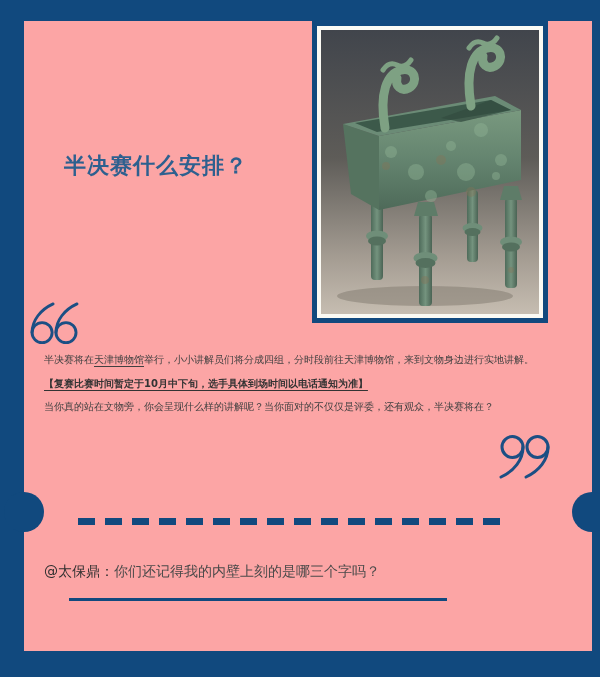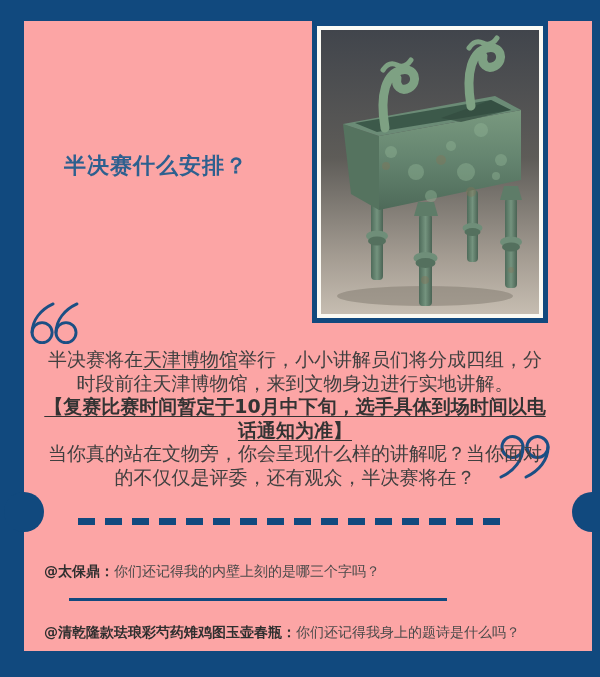--- a/index.html
+++ b/index.html
@@ -23,21 +23,21 @@
     position:absolute;left:288px;top:0;
     width:218px;height:284px;
     border:5px solid #11497E;background:#FBFAF4;padding:4px;
   }
   .photo-frame svg{display:block;}
   .quote{position:absolute;}
   .quote-open{left:5px;top:281px;}
   .quote-close{left:472px;top:408px;transform:rotate(180deg);}
   .bodytext{
     position:absolute;left:20px;top:327px;width:502px;
-    font-size:19px;line-height:23.5px;color:#404040;text-align:center;
+    font-size:10px;line-height:23.5px;color:#404040;
   }
   .bodytext p{margin:0;padding:0;}
   .venue-link{
     color:#404040;text-decoration:underline;
     text-decoration-thickness:1px;text-underline-offset:3px;cursor:pointer;
   }
   .notice{
     font-weight:bold;color:#333333;
     text-decoration:underline;text-decoration-thickness:1px;text-underline-offset:3px;margin-top:16px;
   }
@@ -50,21 +50,21 @@
     background:#11497E;
   }
   .notch-left{left:-20px;}
   .notch-right{right:-20px;}
   .qa-line{
     position:absolute;left:20px;width:510px;
     font-size:14px;line-height:20px;color:#4A4A4A;white-space:nowrap;
   }
   .qa-1{top:540px;}
   .qa-2{top:601px;}
-  .qa-name{font-weight:bold;color:#2F2F2F;}
+  .qa-name{font-weight:normal;color:#2F2F2F;}
   .solid-divider{
     position:absolute;left:45px;top:577px;width:378px;height:3px;
     background:#11497E;
   }
 </style>
 </head>
 <body>
 
 <div class="panel">
 
@@ -181,17 +181,14 @@
   <div class="notch notch-left"></div>
   <div class="notch notch-right"></div>
   <div class="dash-divider"></div>
 
   <div class="qa-line qa-1">
     <span class="qa-name">@太保鼎：</span><span>你们还记得我的内壁上刻的是哪三个字吗？</span>
   </div>
 
   <div class="solid-divider"></div>
 
-  <div class="qa-line qa-2">
-    <span class="qa-name">@清乾隆款珐琅彩芍药雉鸡图玉壶春瓶：</span><span>你们还记得我身上的题诗是什么吗？</span>
-  </div>
 
 </div>
 
 </body></html>

